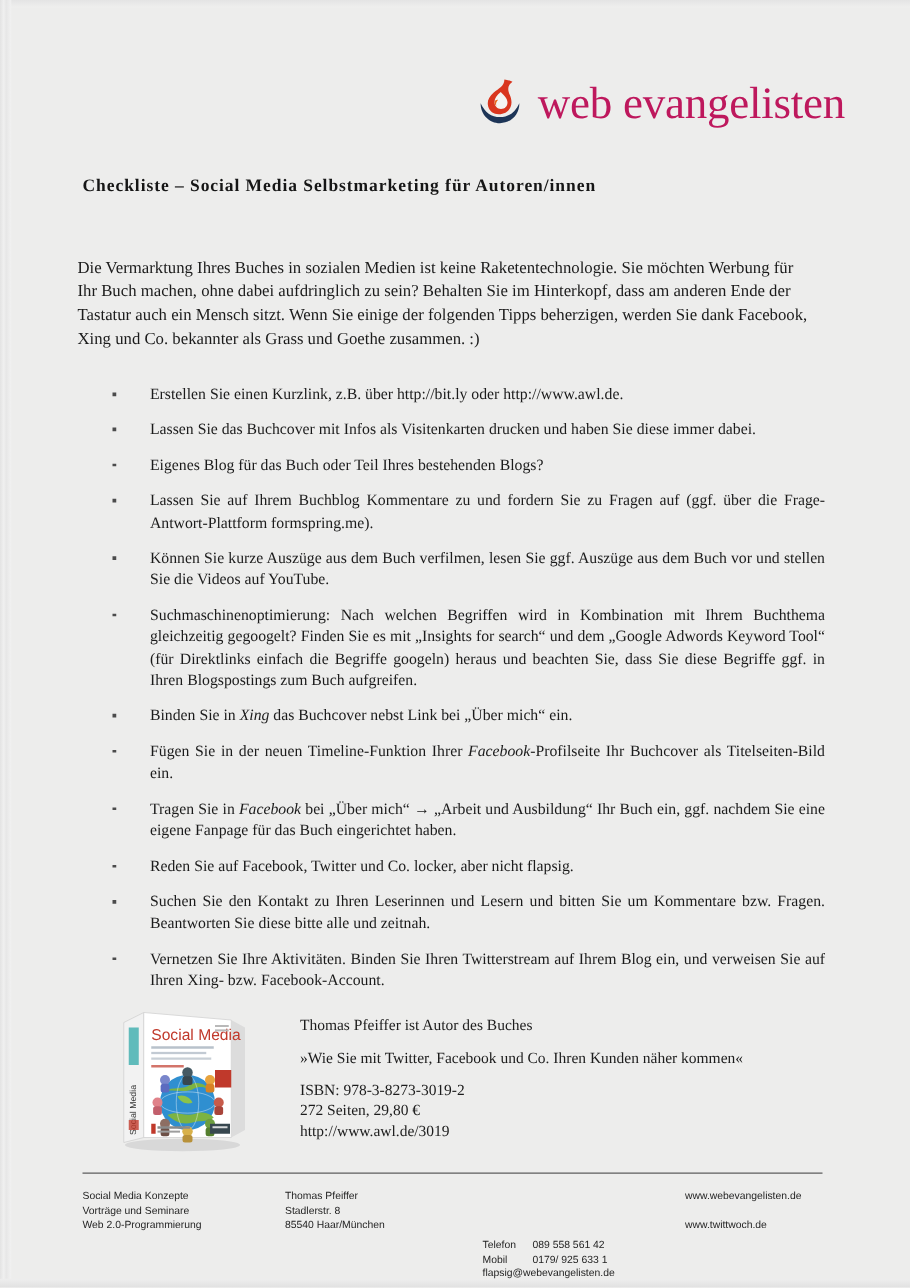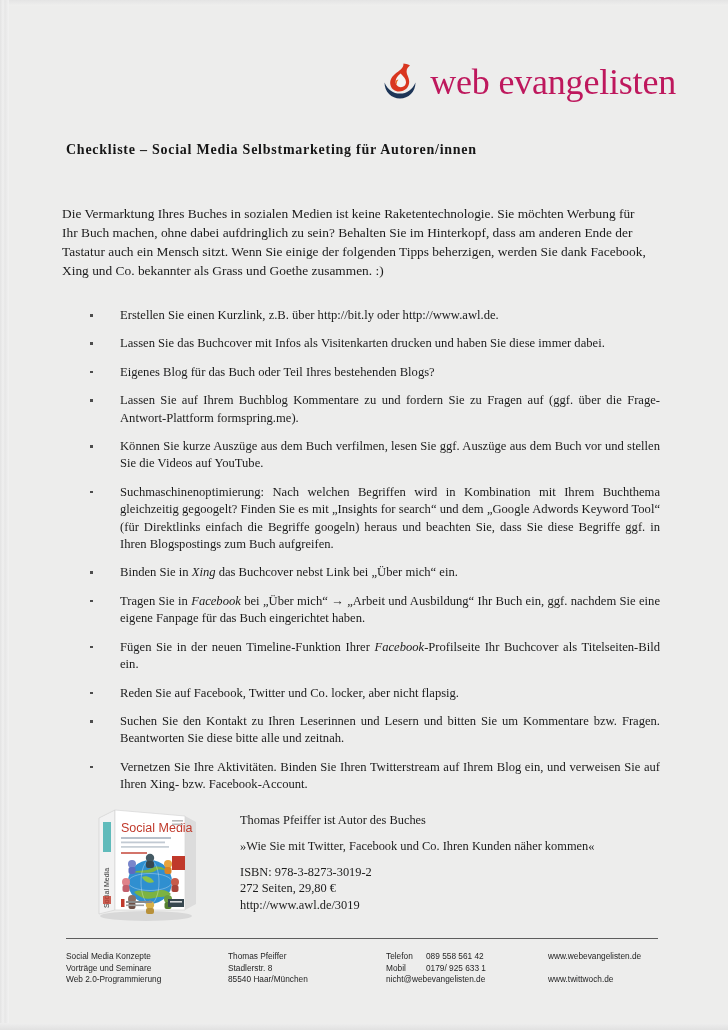--- a/index.html
+++ b/index.html
@@ -144,21 +144,21 @@
     width: 600px;
     display: flex;
     font-family: "Liberation Sans", sans-serif;
     font-size: 8.3px;
     line-height: 11.6px;
     color: #1f1f1f;
   }
   .footer-col { flex: none; }
   .fc1 { width: 162px; }
   .fc2 { width: 158px; }
-  .fc3 { width: 162px; }
+  .fc3 { width: 162px; margin-top: 39px; }
   .fc4 { width: 150px; }
   .footer-col div { white-space: nowrap; }
   .tel-label { display: inline-block; width: 40px; }
 
   .watermark {
     position: absolute;
     left: 24px;
     bottom: 26px;
     font-family: "Liberation Sans", sans-serif;
     font-size: 12px;
@@ -198,22 +198,22 @@
   <p class="intro">Die Vermarktung Ihres Buches in sozialen Medien ist keine Raketentechnologie. Sie möchten Werbung für Ihr Buch machen, ohne dabei aufdringlich zu sein?  Behalten Sie im Hinterkopf, dass am anderen Ende der Tastatur auch ein Mensch sitzt. Wenn Sie einige der folgenden Tipps beherzigen, werden Sie dank Facebook, Xing und Co. bekannter als Grass und Goethe zusammen. :)</p>
 
   <ul class="checklist" id="checklist">
       <li>Erstellen Sie einen Kurzlink, z.B. über http://bit.ly oder http://www.awl.de.</li>
       <li>Lassen Sie das Buchcover mit Infos als Visitenkarten drucken und haben Sie diese immer dabei.</li>
       <li>Eigenes Blog für das Buch oder Teil Ihres bestehenden Blogs?</li>
       <li>Lassen Sie auf Ihrem Buchblog Kommentare zu und fordern Sie zu Fragen auf (ggf. über die Frage-Antwort-Plattform formspring.me).</li>
       <li>Können Sie kurze Auszüge aus dem Buch verfilmen, lesen Sie ggf. Auszüge aus dem Buch vor und stellen Sie die Videos auf YouTube.</li>
       <li>Suchmaschinenoptimierung: Nach welchen Begriffen wird in Kombination mit Ihrem Buchthema gleichzeitig gegoogelt? Finden Sie es mit „Insights for search“ und dem „Google Adwords Keyword Tool“ (für Direktlinks einfach die Begriffe googeln) heraus und beachten Sie, dass Sie diese Begriffe ggf. in Ihren Blogspostings zum Buch aufgreifen.</li>
       <li>Binden Sie in <i>Xing</i> das Buchcover nebst Link bei „Über mich“ ein.</li>
+      <li>Fügen Sie in der neuen Timeline-Funktion Ihrer <i>Facebook</i>-Profilseite Ihr Buchcover als Titelseiten-Bild ein.</li>
       <li>Tragen Sie in <i>Facebook</i> bei „Über mich“ → „Arbeit und Ausbildung“ Ihr Buch ein, ggf. nachdem Sie eine eigene Fanpage für das Buch eingerichtet haben.</li>
-      <li>Fügen Sie in der neuen Timeline-Funktion Ihrer <i>Facebook</i>-Profilseite Ihr Buchcover als Titelseiten-Bild ein.</li>
       <li>Reden Sie auf Facebook, Twitter und Co. locker, aber nicht flapsig.</li>
       <li>Suchen Sie den Kontakt zu Ihren Leserinnen und Lesern und bitten Sie um Kommentare bzw. Fragen. Beantworten Sie diese bitte alle und zeitnah.</li>
       <li>Vernetzen Sie Ihre Aktivitäten. Binden Sie Ihren Twitterstream auf Ihrem Blog ein, und verweisen Sie auf Ihren Xing- bzw. Facebook-Account.</li>
     </ul>
 
   <div class="book-block">
 
     <div class="book-cover">
       <svg viewBox="0 0 118 122" width="118" height="122">
 
@@ -297,21 +297,21 @@
       <div>Stadlerstr. 8</div>
       <div>85540 Haar/München</div>
     </div>
     <div class="footer-col fc3">
       <div>
         <span class="tel-label">Telefon</span><span>089 558 561 42</span>
       </div>
       <div>
         <span class="tel-label">Mobil</span><span>0179/ 925 633 1</span>
       </div>
-      <div>nicht@webevangelisten.de</div>
+      <div>flapsig@webevangelisten.de</div>
     </div>
     <div class="footer-col fc4">
       <div>www.webevangelisten.de</div>
       <div style="height:11.6px"></div>
       <div>www.twittwoch.de</div>
     </div>
   </div>
 
   <div class="watermark">&nbsp;</div>
 

